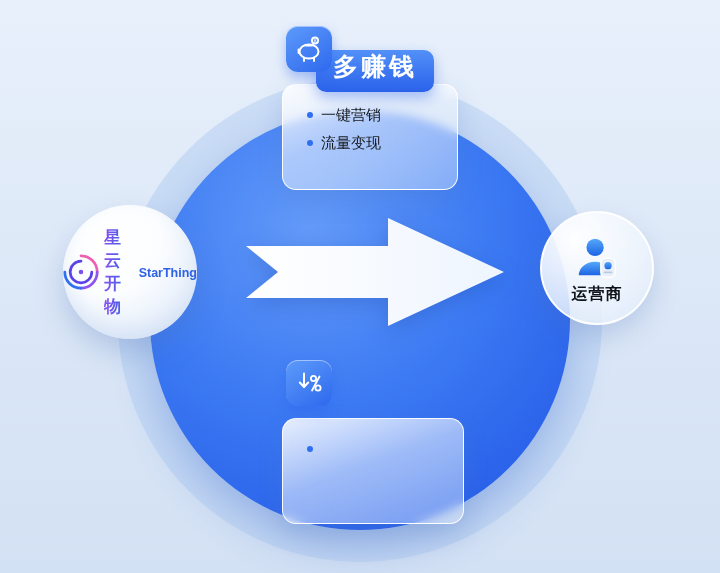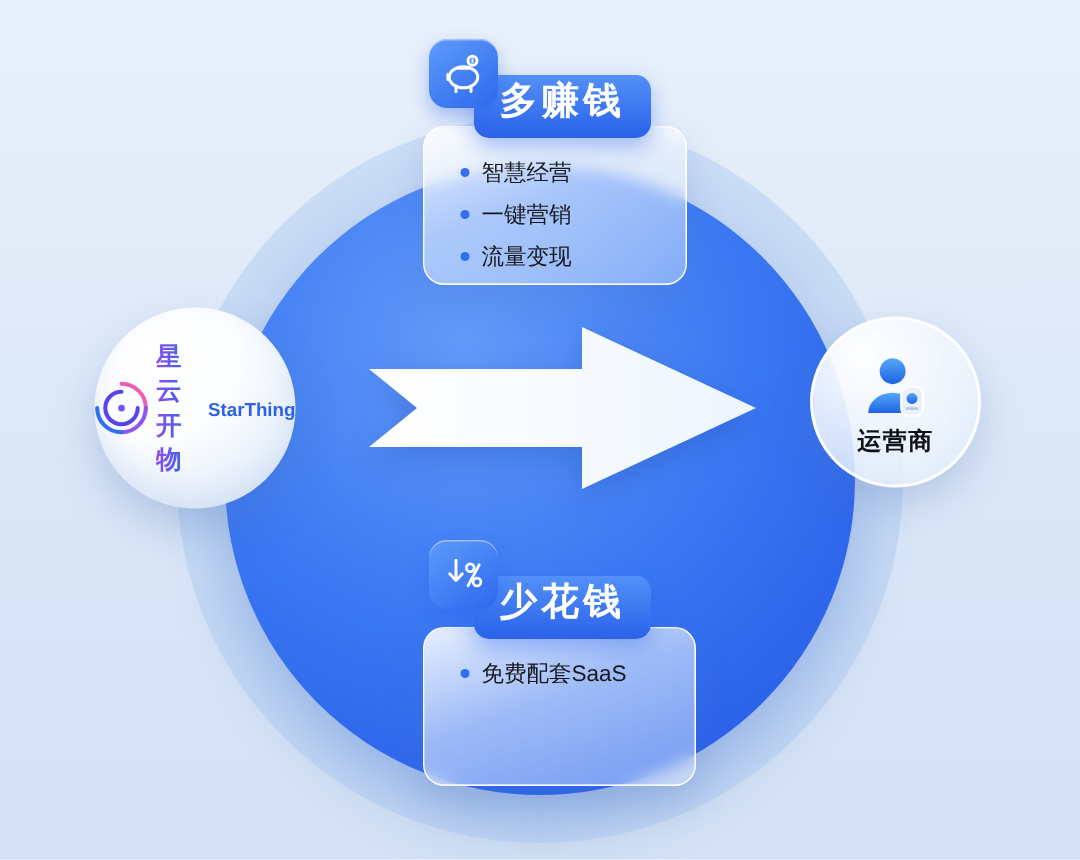--- a/index.html
+++ b/index.html
@@ -166,44 +166,36 @@
       <path d="M9 23.5 v2.5 M19 23.5 v2.5" stroke="#ffffff" stroke-width="2" stroke-linecap="round"></path>
       <path d="M3.6 14.5 v3.5" stroke="#ffffff" stroke-width="2" stroke-linecap="round"></path>
     </svg>
   </div>
   <div class="title-badge badge-top">
     <span>多赚钱</span>
   </div>
   <div class="glass-card card-top">
     <div class="card-item">
       <span class="bullet"></span>
-      <span class="item-text">智慧经营</span>
-    </div>
-    <div class="card-item">
-      <span class="bullet"></span>
       <span class="item-text">一键营销</span>
     </div>
     <div class="card-item">
       <span class="bullet"></span>
       <span class="item-text">流量变现</span>
     </div>
   </div>
 
   <div class="icon-tile tile-bottom">
     <svg viewBox="0 0 28 28" aria-hidden="true">
       <path d="M9 4.5 v13" stroke="#ffffff" stroke-width="2" stroke-linecap="round"></path>
       <path d="M4.8 13.5 L9 18 l4.2 -4.5" stroke="#ffffff" stroke-width="2" fill="none" stroke-linecap="round" stroke-linejoin="round"></path>
       <circle cx="18.5" cy="9.5" r="2.6" stroke="#ffffff" stroke-width="1.8" fill="none"></circle>
       <circle cx="23" cy="19" r="2.6" stroke="#ffffff" stroke-width="1.8" fill="none"></circle>
       <path d="M24.5 7.5 L17 21.5" stroke="#ffffff" stroke-width="1.8" stroke-linecap="round"></path>
     </svg>
   </div>
-  <div class="title-badge badge-bottom">
-    <span>少花钱</span>
-  </div>
   <div class="glass-card card-bottom">
     <div class="card-item">
       <span class="bullet"></span>
-      <span class="item-text">免费配套SaaS</span>
     </div>
   </div>
 
 </div>
 
 </body></html>

